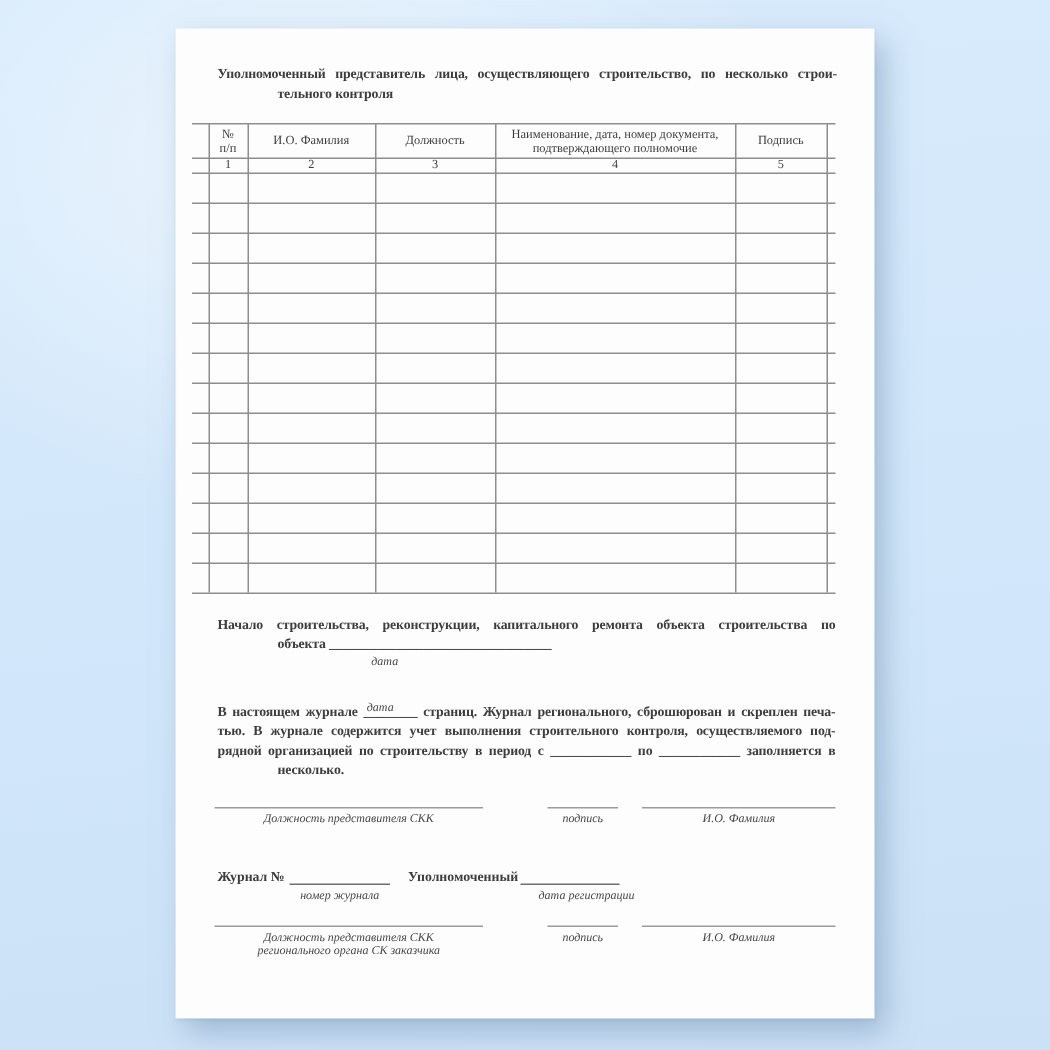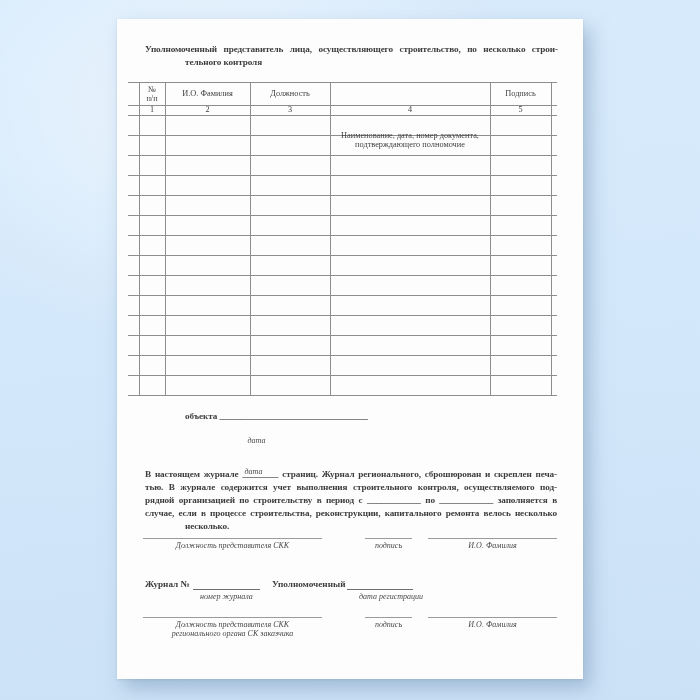--- a/index.html
+++ b/index.html
@@ -90,21 +90,21 @@
         <div class="vline" style="left: 11px;"></div>
         <div class="vline" style="left: 37px;"></div>
         <div class="vline" style="left: 122px;"></div>
         <div class="vline" style="left: 202px;"></div>
         <div class="vline" style="left: 362px;"></div>
         <div class="vline" style="left: 423px;"></div>
         <div class="hcell" style="left: 12px; width: 24px;">№
 п/п</div>
         <div class="hcell" style="left: 38px; width: 83px;">И.О. Фамилия</div>
         <div class="hcell" style="left: 123px; width: 78px;">Должность</div>
-        <div class="hcell" style="left: 203px; width: 158px; margin-top: 46px;">Наименование, дата, номер документа,
+        <div class="hcell" style="left: 203px; width: 158px;">Наименование, дата, номер документа,
 подтверждающего полномочие</div>
         <div class="hcell" style="left: 363px; width: 59px;">Подпись</div>
         <div class="ncell" style="left: 12px; width: 24px;">1</div>
         <div class="ncell" style="left: 38px; width: 83px;">2</div>
         <div class="ncell" style="left: 123px; width: 78px;">3</div>
         <div class="ncell" style="left: 203px; width: 158px;">4</div>
         <div class="ncell" style="left: 363px; width: 59px;">5</div>
         <div class="trow" style="top: 33px;"></div>
         <div class="trow" style="top: 53px;"></div>
         <div class="trow" style="top: 73px;"></div>
@@ -115,31 +115,31 @@
         <div class="trow" style="top: 173px;"></div>
         <div class="trow" style="top: 193px;"></div>
         <div class="trow" style="top: 213px;"></div>
         <div class="trow" style="top: 233px;"></div>
         <div class="trow" style="top: 253px;"></div>
         <div class="trow" style="top: 273px;"></div>
         <div class="trow" style="top: 293px;"></div>
       </div>
 
     <div class="para" style="left:28px;top:391px;width:412px;">
+        <div class="tline">Начало строительства, реконструкции, капитального ремонта объекта строительства по</div>
         <div class="tline tline-last">объекта _________________________________</div>
       </div>
     <div class="microlabel" style="position:absolute;left:61px;top:417px;width:157px;">дата</div>
 
     <div class="microlabel" style="position:absolute;left:63px;top:448px;width:147px;">дата</div>
 
     <div class="para" style="left:28px;top:449px;width:412px;">
         <div class="tline">В настоящем журнале ________ страниц. Журнал регионального, сброшюрован и скреплен печа-</div>
         <div class="tline">тью. В журнале содержится учет выполнения строительного контроля, осуществляемого под-</div>
         <div class="tline">рядной организацией по строительству в период с ____________ по ____________  заполняется в</div>
-        <div class="tline">случае, если в процессе строительства, реконструкции, капитального ремонта велось несколько</div>
         <div class="tline tline-last">несколько.</div>
       </div>
 
     <div class="sigblock" style="top:519px;">
       <div class="sigcol" style="left:26px;width:179px;">
         <div class="microlabel">Должность представителя СКК</div>
       </div>
       <div class="sigcol" style="left:248px;width:47px;">
         <div class="microlabel">подпись</div>
       </div>

